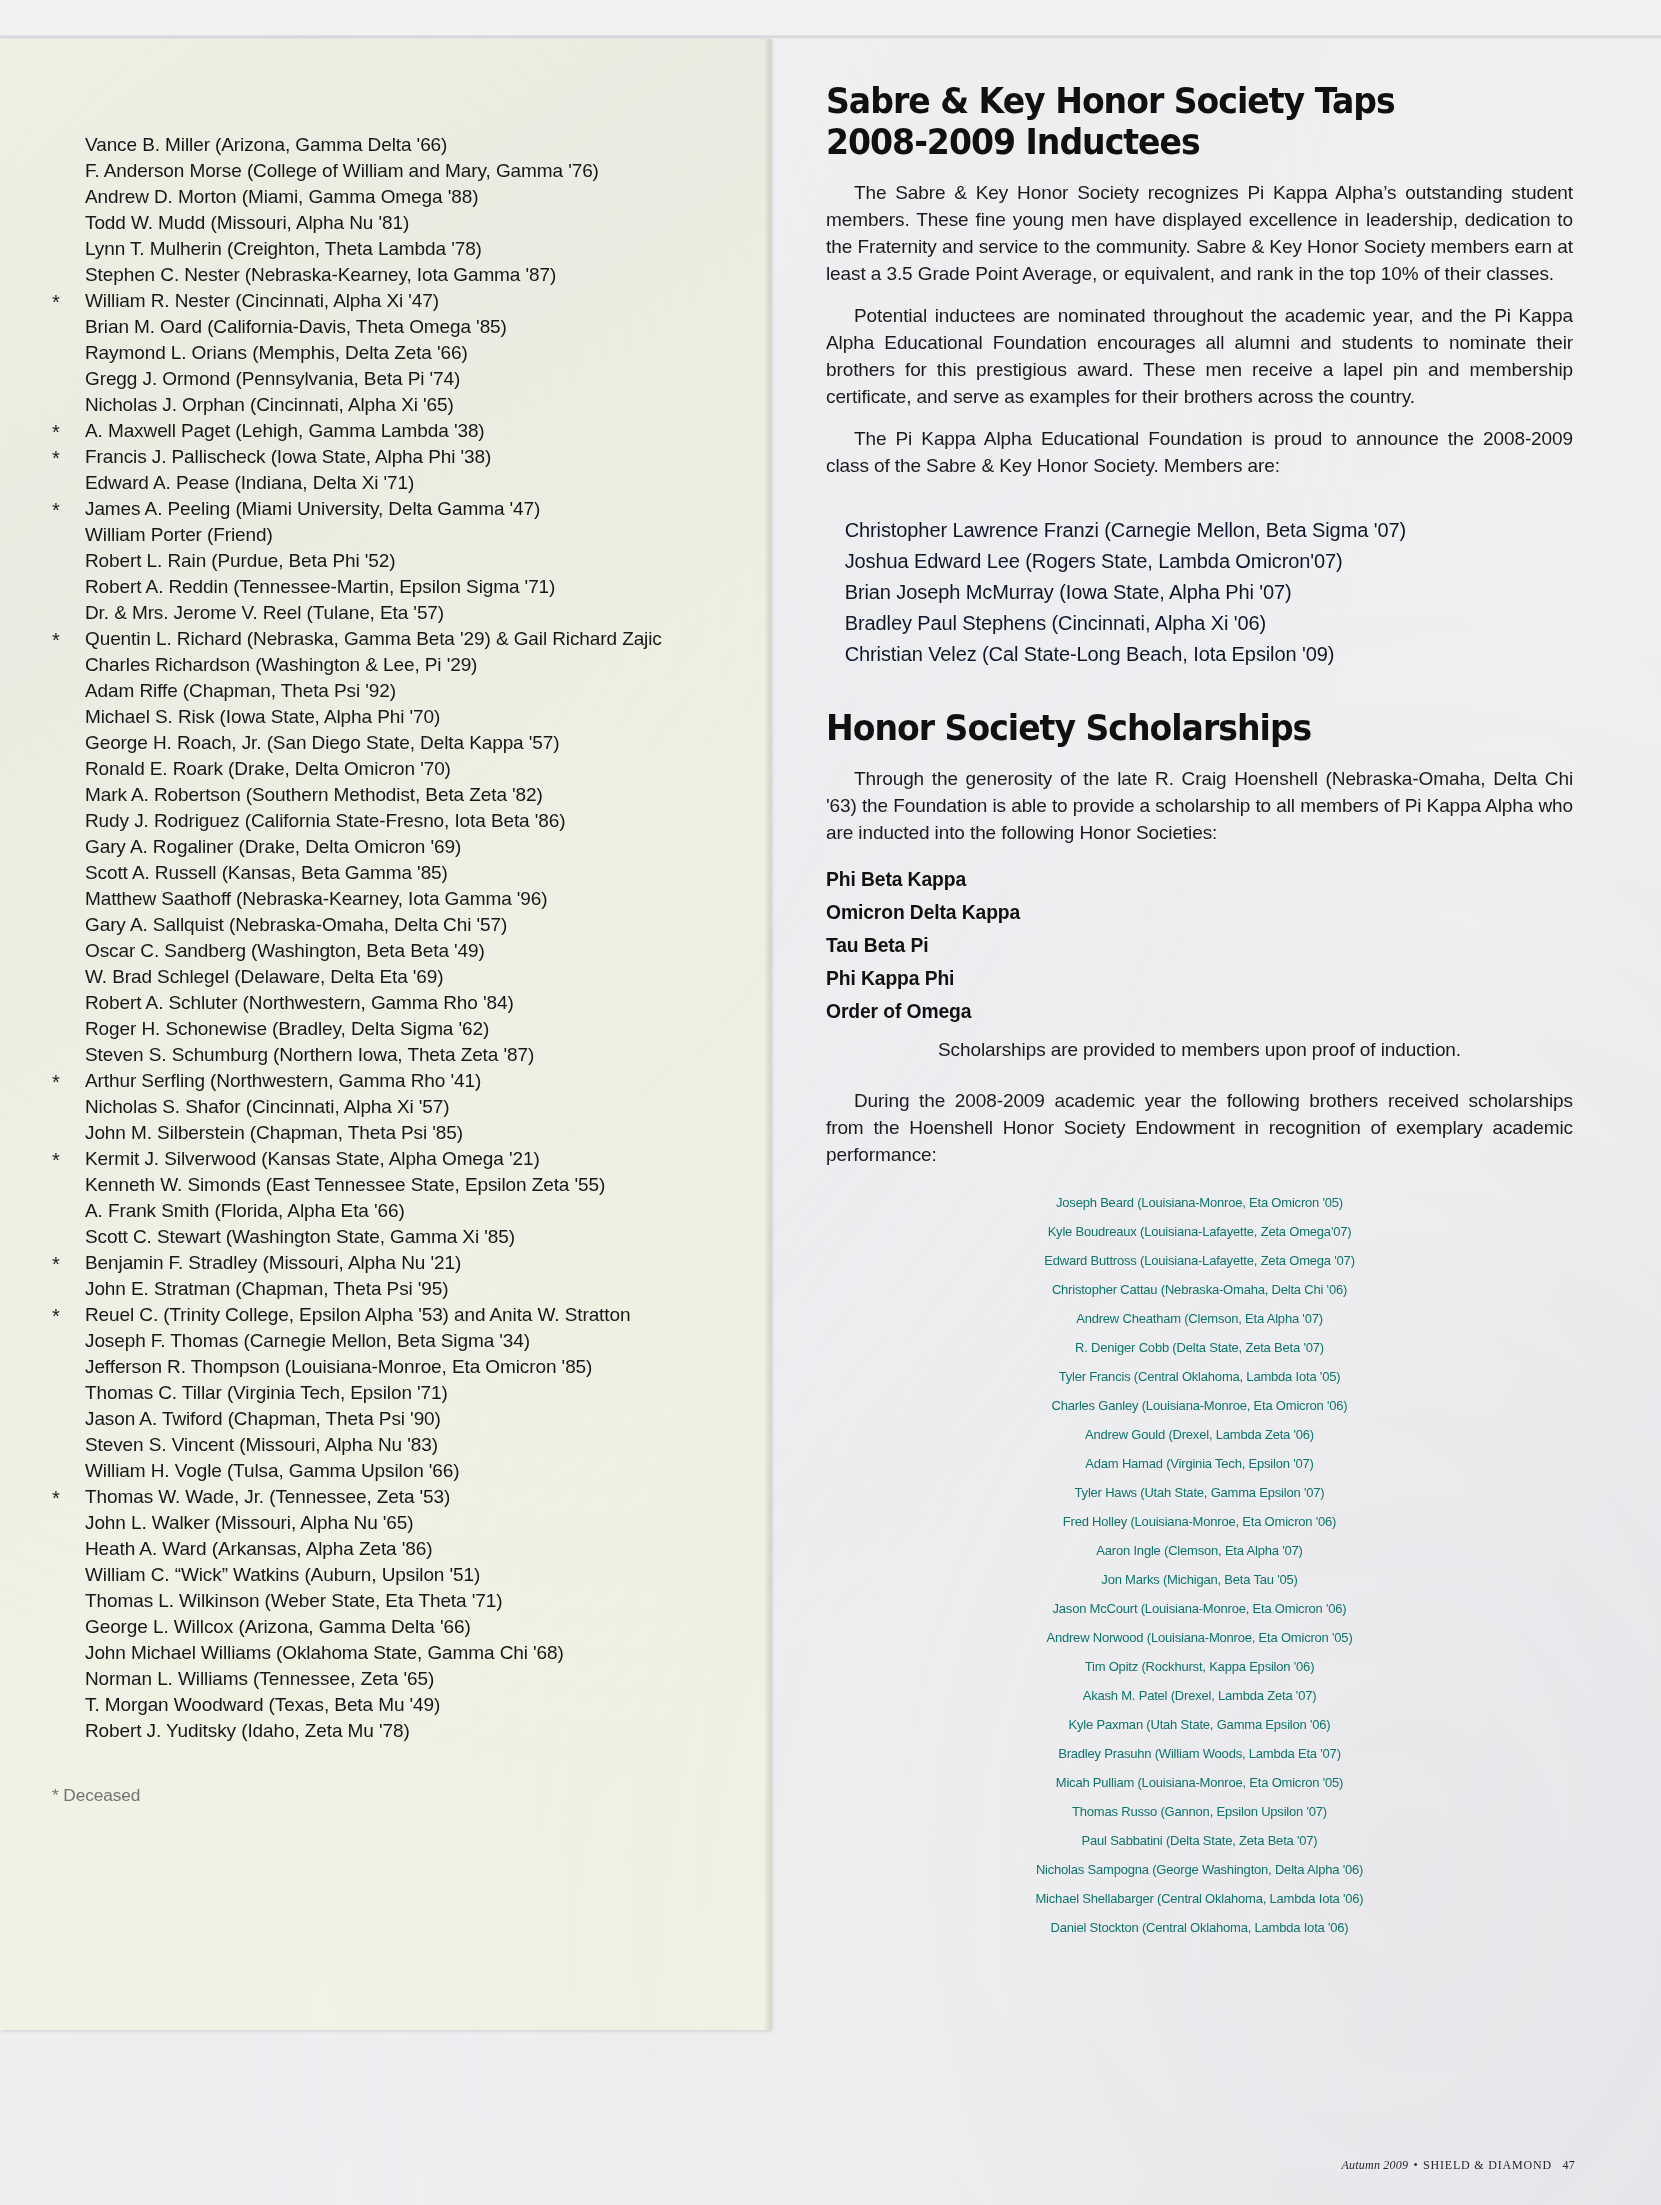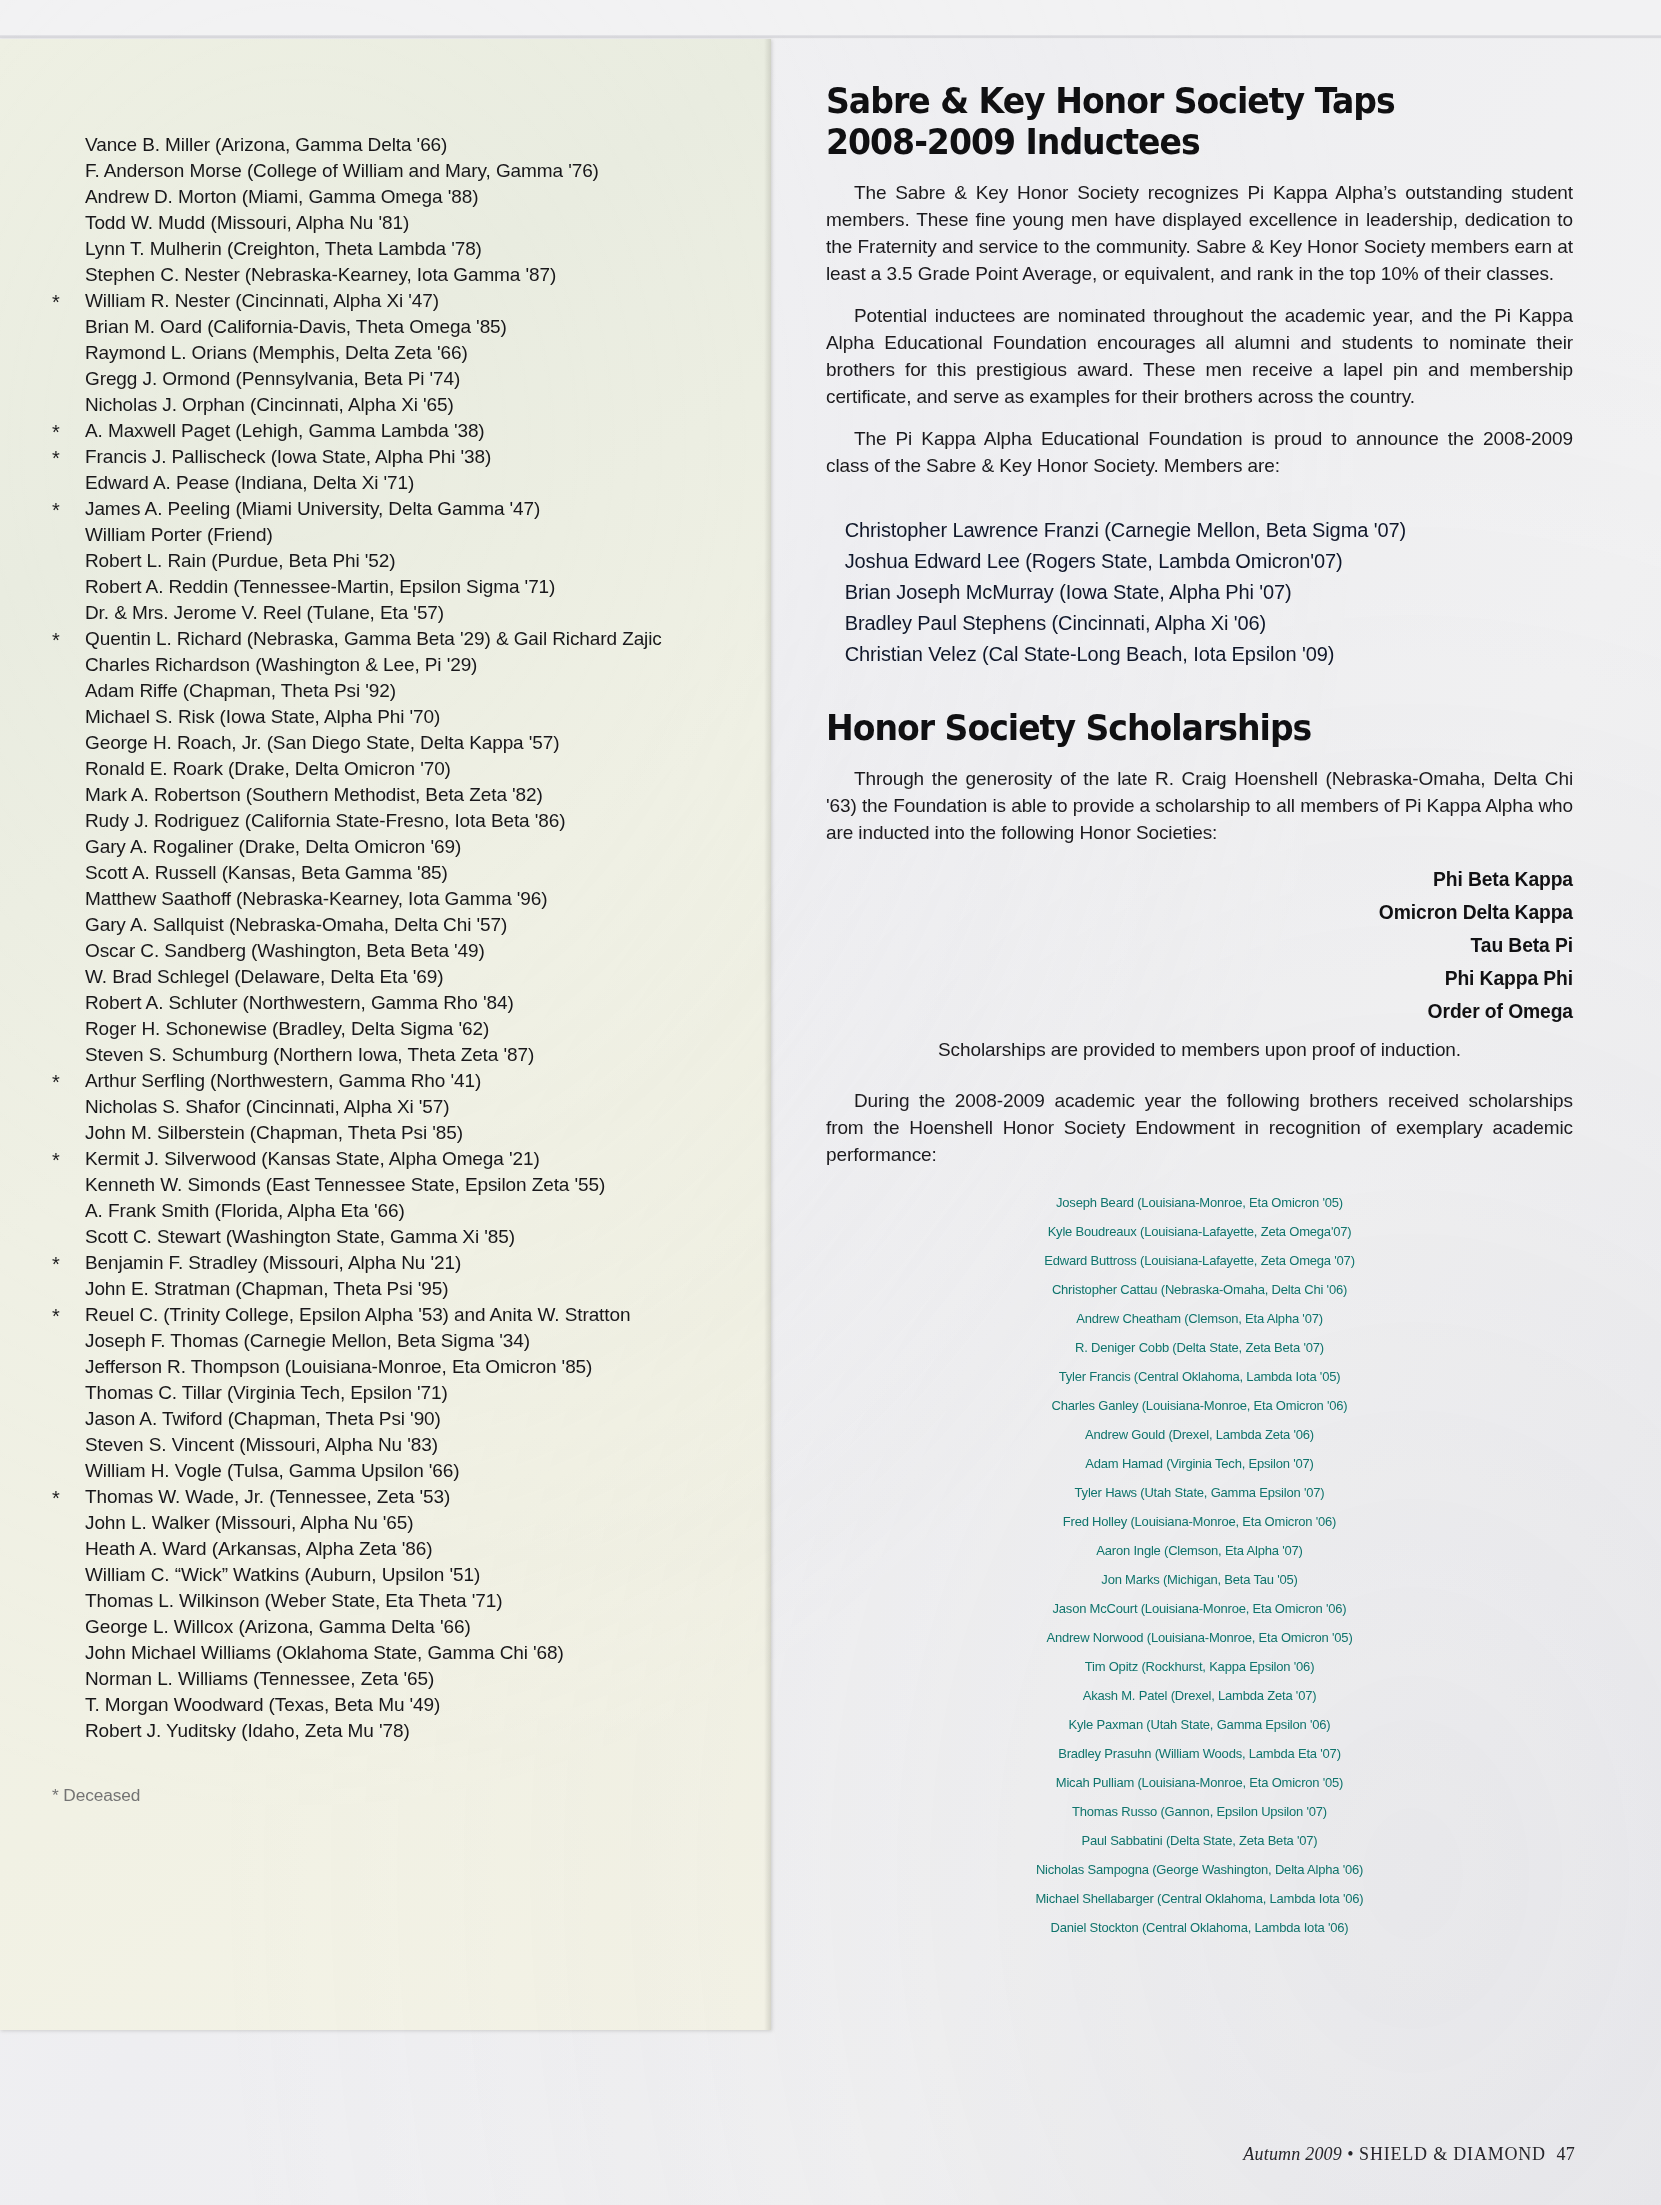--- a/index.html
+++ b/index.html
@@ -123,21 +123,21 @@
     font-size: 20px;
     line-height: 31px;
     color: #0f172a;
     letter-spacing: -0.1px;
   }
 
   .society-list {
     margin: 17.3px 0 4px 0;
     padding: 0;
     list-style: none;
-    text-align: right;
+    text-align: left;
   }
   .society-list li {
     font-weight: bold;
     font-size: 19.3px;
     line-height: 33px;
     color: #111113;
     letter-spacing: -0.1px;
   }
   .society-caption {
     text-align: center;
@@ -172,23 +172,23 @@
     text-align: justify;
     text-indent: 28px;
     letter-spacing: -0.1px;
   }
   .contact-p em { font-style: italic; }
 
   
   #page-footer {
     position: absolute;
     right: 87px;
-    bottom: 40px;
+    bottom: 32px;
     font-family: "Liberation Serif", serif;
-    font-size: 18px;
+    font-size: 12px;
     color: #26252a;
     letter-spacing: 0.2px;
     white-space: nowrap;
   }
   #page-footer .issue { font-style: italic; }
   #page-footer .sep { padding: 0 5.3px; }
   #page-footer .mag { letter-spacing: 0.8px; }
   #page-footer .pageno { padding-left: 10.7px; }
 
   

